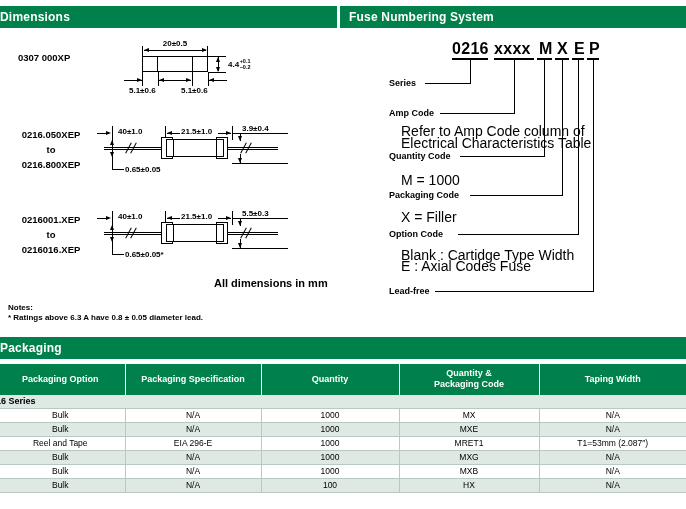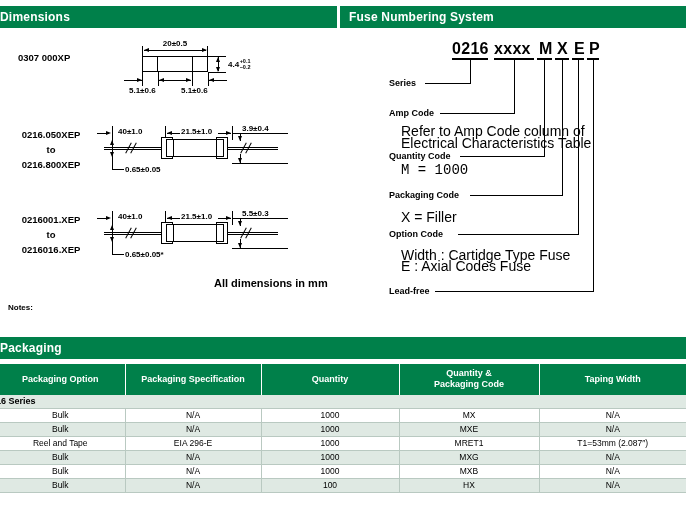--- a/index.html
+++ b/index.html
@@ -213,20 +213,21 @@
     <div class="ln hl" style="left:232px;top:248px;width:56px;"></div>
     <div class="ln vl" style="left:240px;top:218px;height:8px;"></div>
     <div class="arr arr-d" style="left:238px;top:221px;"></div>
     <div class="ln vl" style="left:240px;top:239px;height:9px;"></div>
     <div class="arr arr-d" style="left:238px;top:243px;"></div>
     <div class="dim" style="left:242px;top:209px;">5.5±0.3</div>
   </div>
 
   <div class="t b" style="left:214px;top:277px;font-size:11px;">All dimensions in mm</div>
   <div class="t b" style="left:8px;top:303px;font-size:8px;">Notes:</div>
+  <div class="t b" style="left:8px;top:313px;font-size:8px;">* Ratings above 6.3 A have 0.8 ± 0.05 diameter lead.</div>
 
   <div>
 
     <div class="pn" style="left:452px;top:40px;">0216</div>
     <div class="pn" style="left:494px;top:40px;">xxxx</div>
     <div class="pn" style="left:539px;top:40px;">M</div>
     <div class="pn" style="left:557px;top:40px;">X</div>
     <div class="pn" style="left:574px;top:40px;">E</div>
     <div class="pn" style="left:589px;top:40px;">P</div>
 
@@ -251,27 +252,27 @@
     <div class="ln hl" style="left:458px;top:234px;width:121px;"></div>
     <div class="ln hl" style="left:435px;top:291px;width:159px;"></div>
 
     <div class="pnlbl" style="left:389px;top:78px;">Series</div>
 
     <div class="pnlbl" style="left:389px;top:108px;">Amp Code</div>
     <div class="pnsub" style="left:401px;top:121px;">Refer to Amp Code column of</div>
     <div class="pnsub" style="left:401px;top:133px;">Electrical Characteristics Table</div>
 
     <div class="pnlbl" style="left:389px;top:151px;">Quantity Code</div>
-    <div class="pnsub" style="left:401px;top:160px;font-family:Liberation Mono, monospace;">M = 1000</div>
+    <div class="pnsub" style="left:401px;top:170px;">M = 1000</div>
 
     <div class="pnlbl" style="left:389px;top:190px;">Packaging Code</div>
     <div class="pnsub" style="left:401px;top:207px;">X  =  Filler</div>
 
     <div class="pnlbl" style="left:389px;top:229px;">Option Code</div>
-    <div class="pnsub" style="left:401px;top:245px;">Width : Cartidge Type Fuse</div>
+    <div class="pnsub" style="left:401px;top:245px;">Blank : Cartidge Type Width</div>
     <div class="pnsub" style="left:401px;top:256px;">E        : Axial Codes Fuse</div>
 
     <div class="pnlbl" style="left:389px;top:286px;">Lead-free</div>
   </div>
 
   <div class="bar" style="left:-12px;top:337px;width:698px;height:22px;padding-left:12px;">
     <span>Packaging</span>
   </div>
 
   <table class="pk" style="left:-4px;top:364px;width:690px;">

